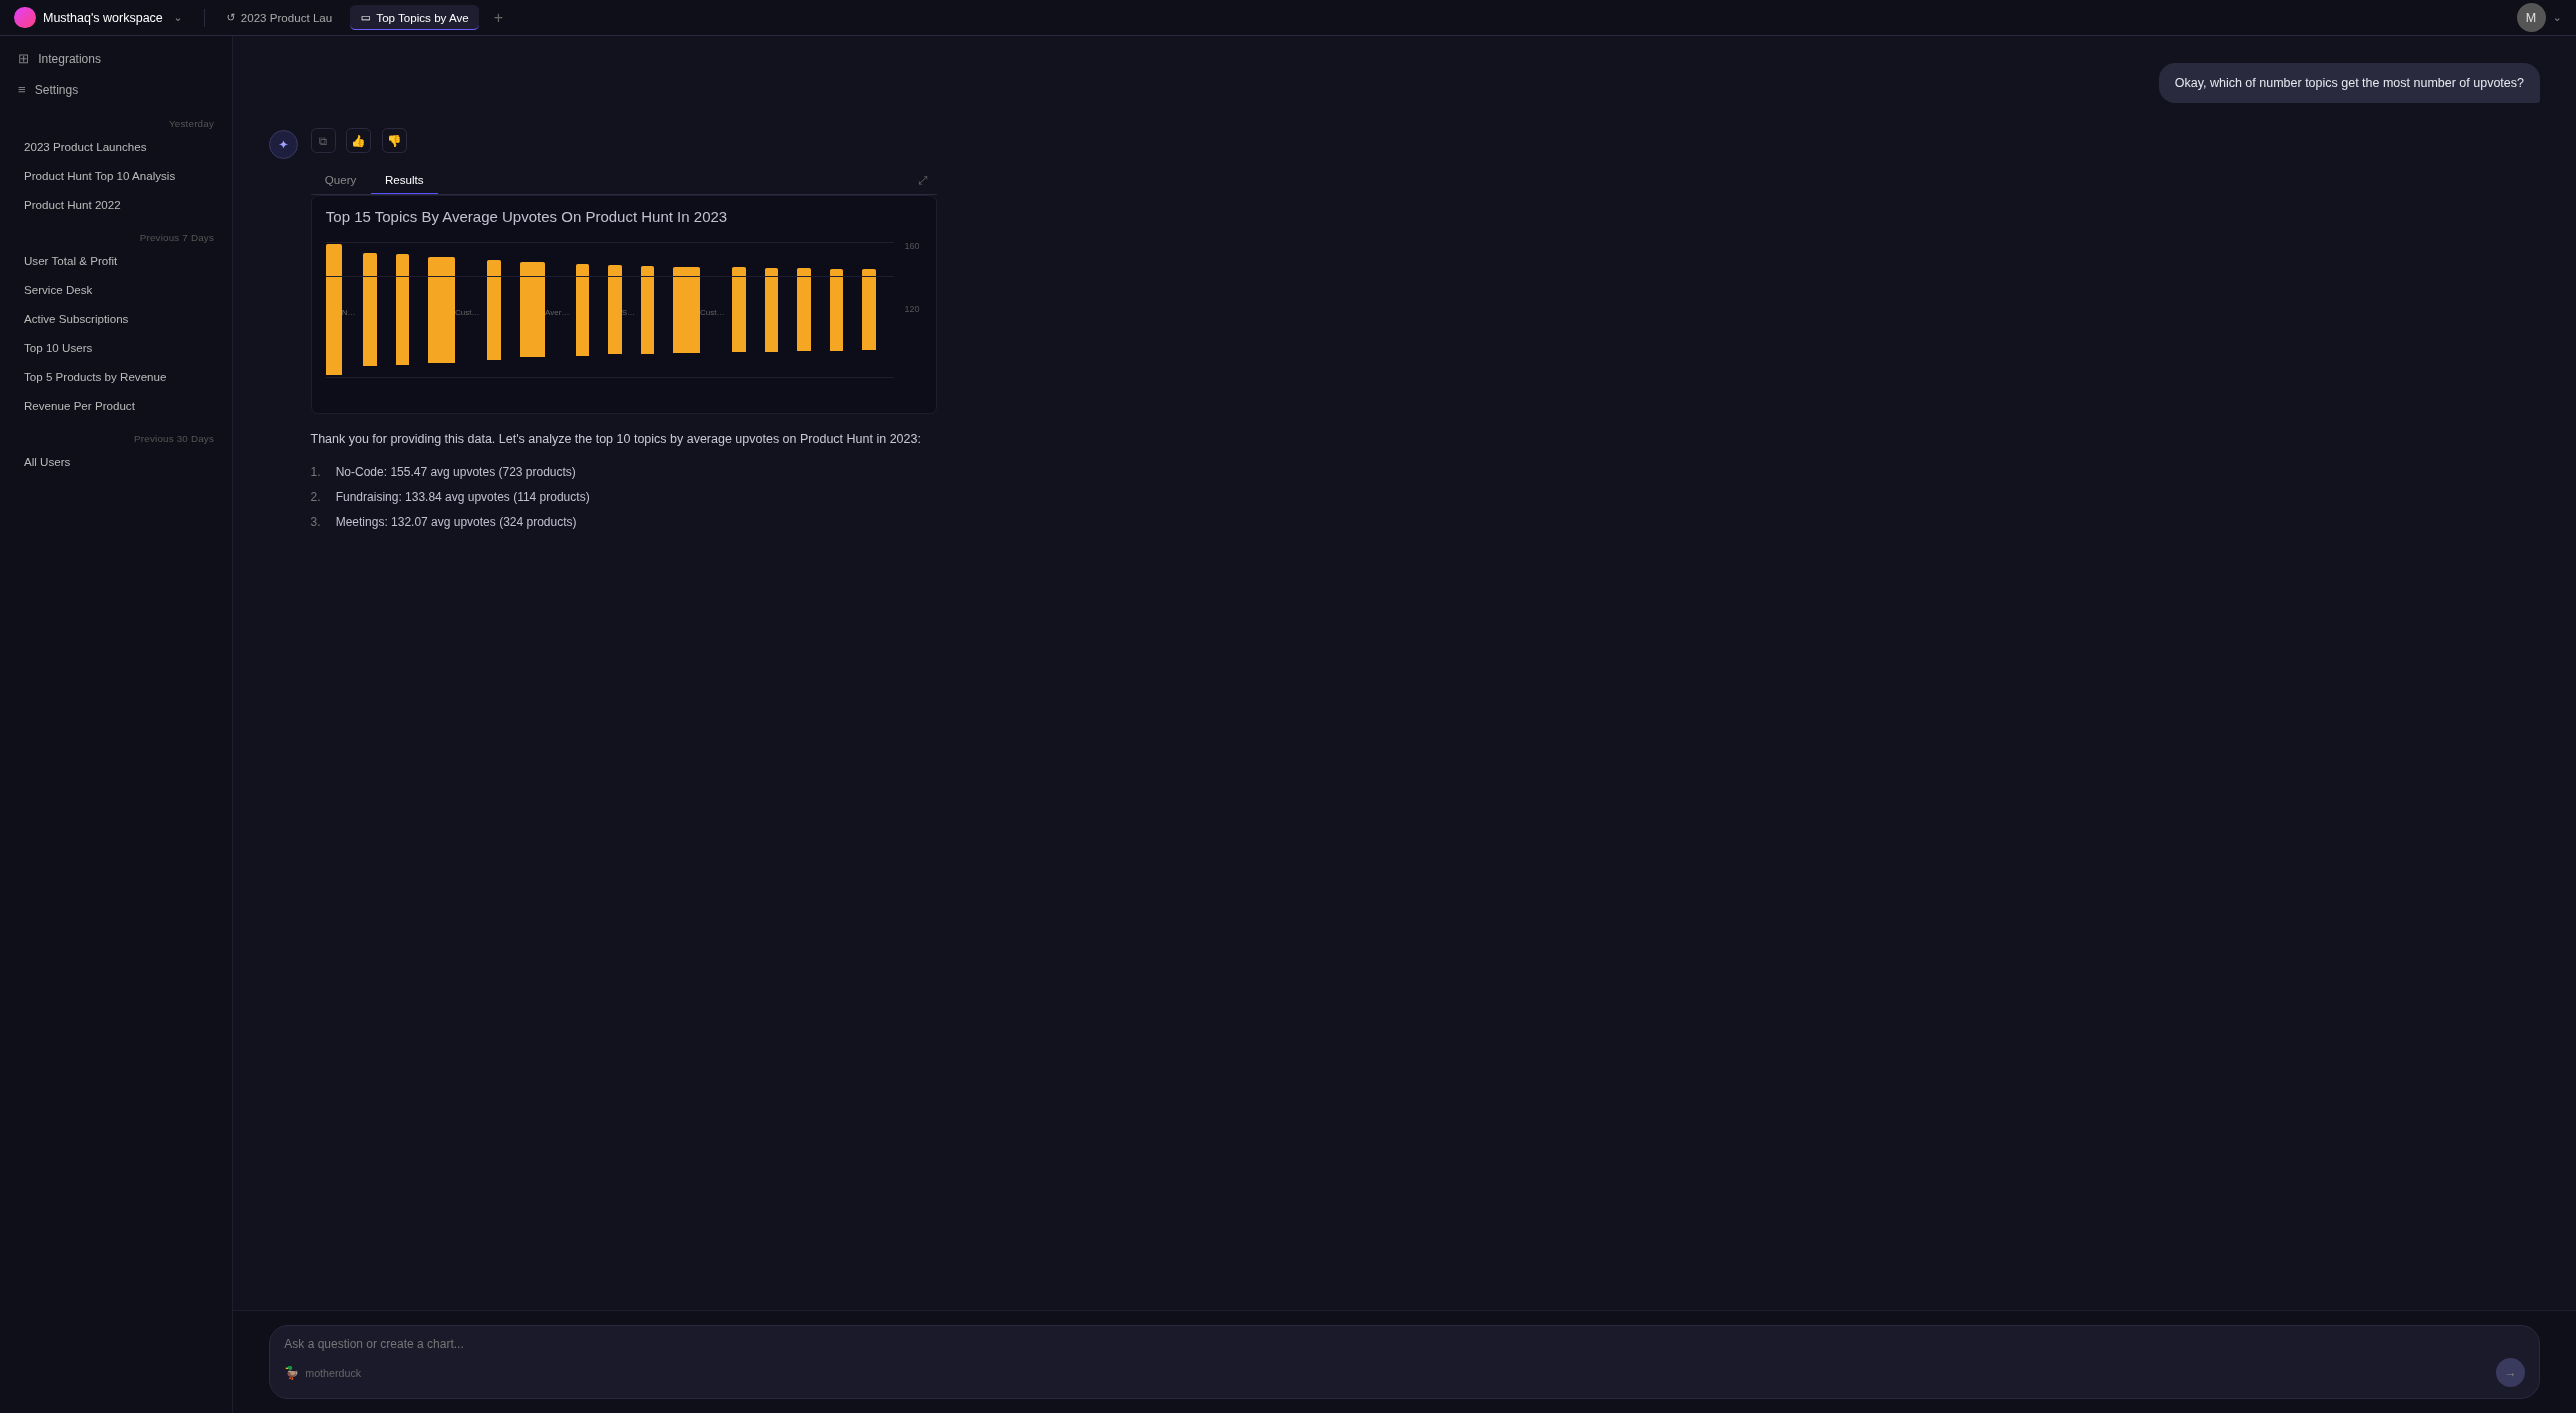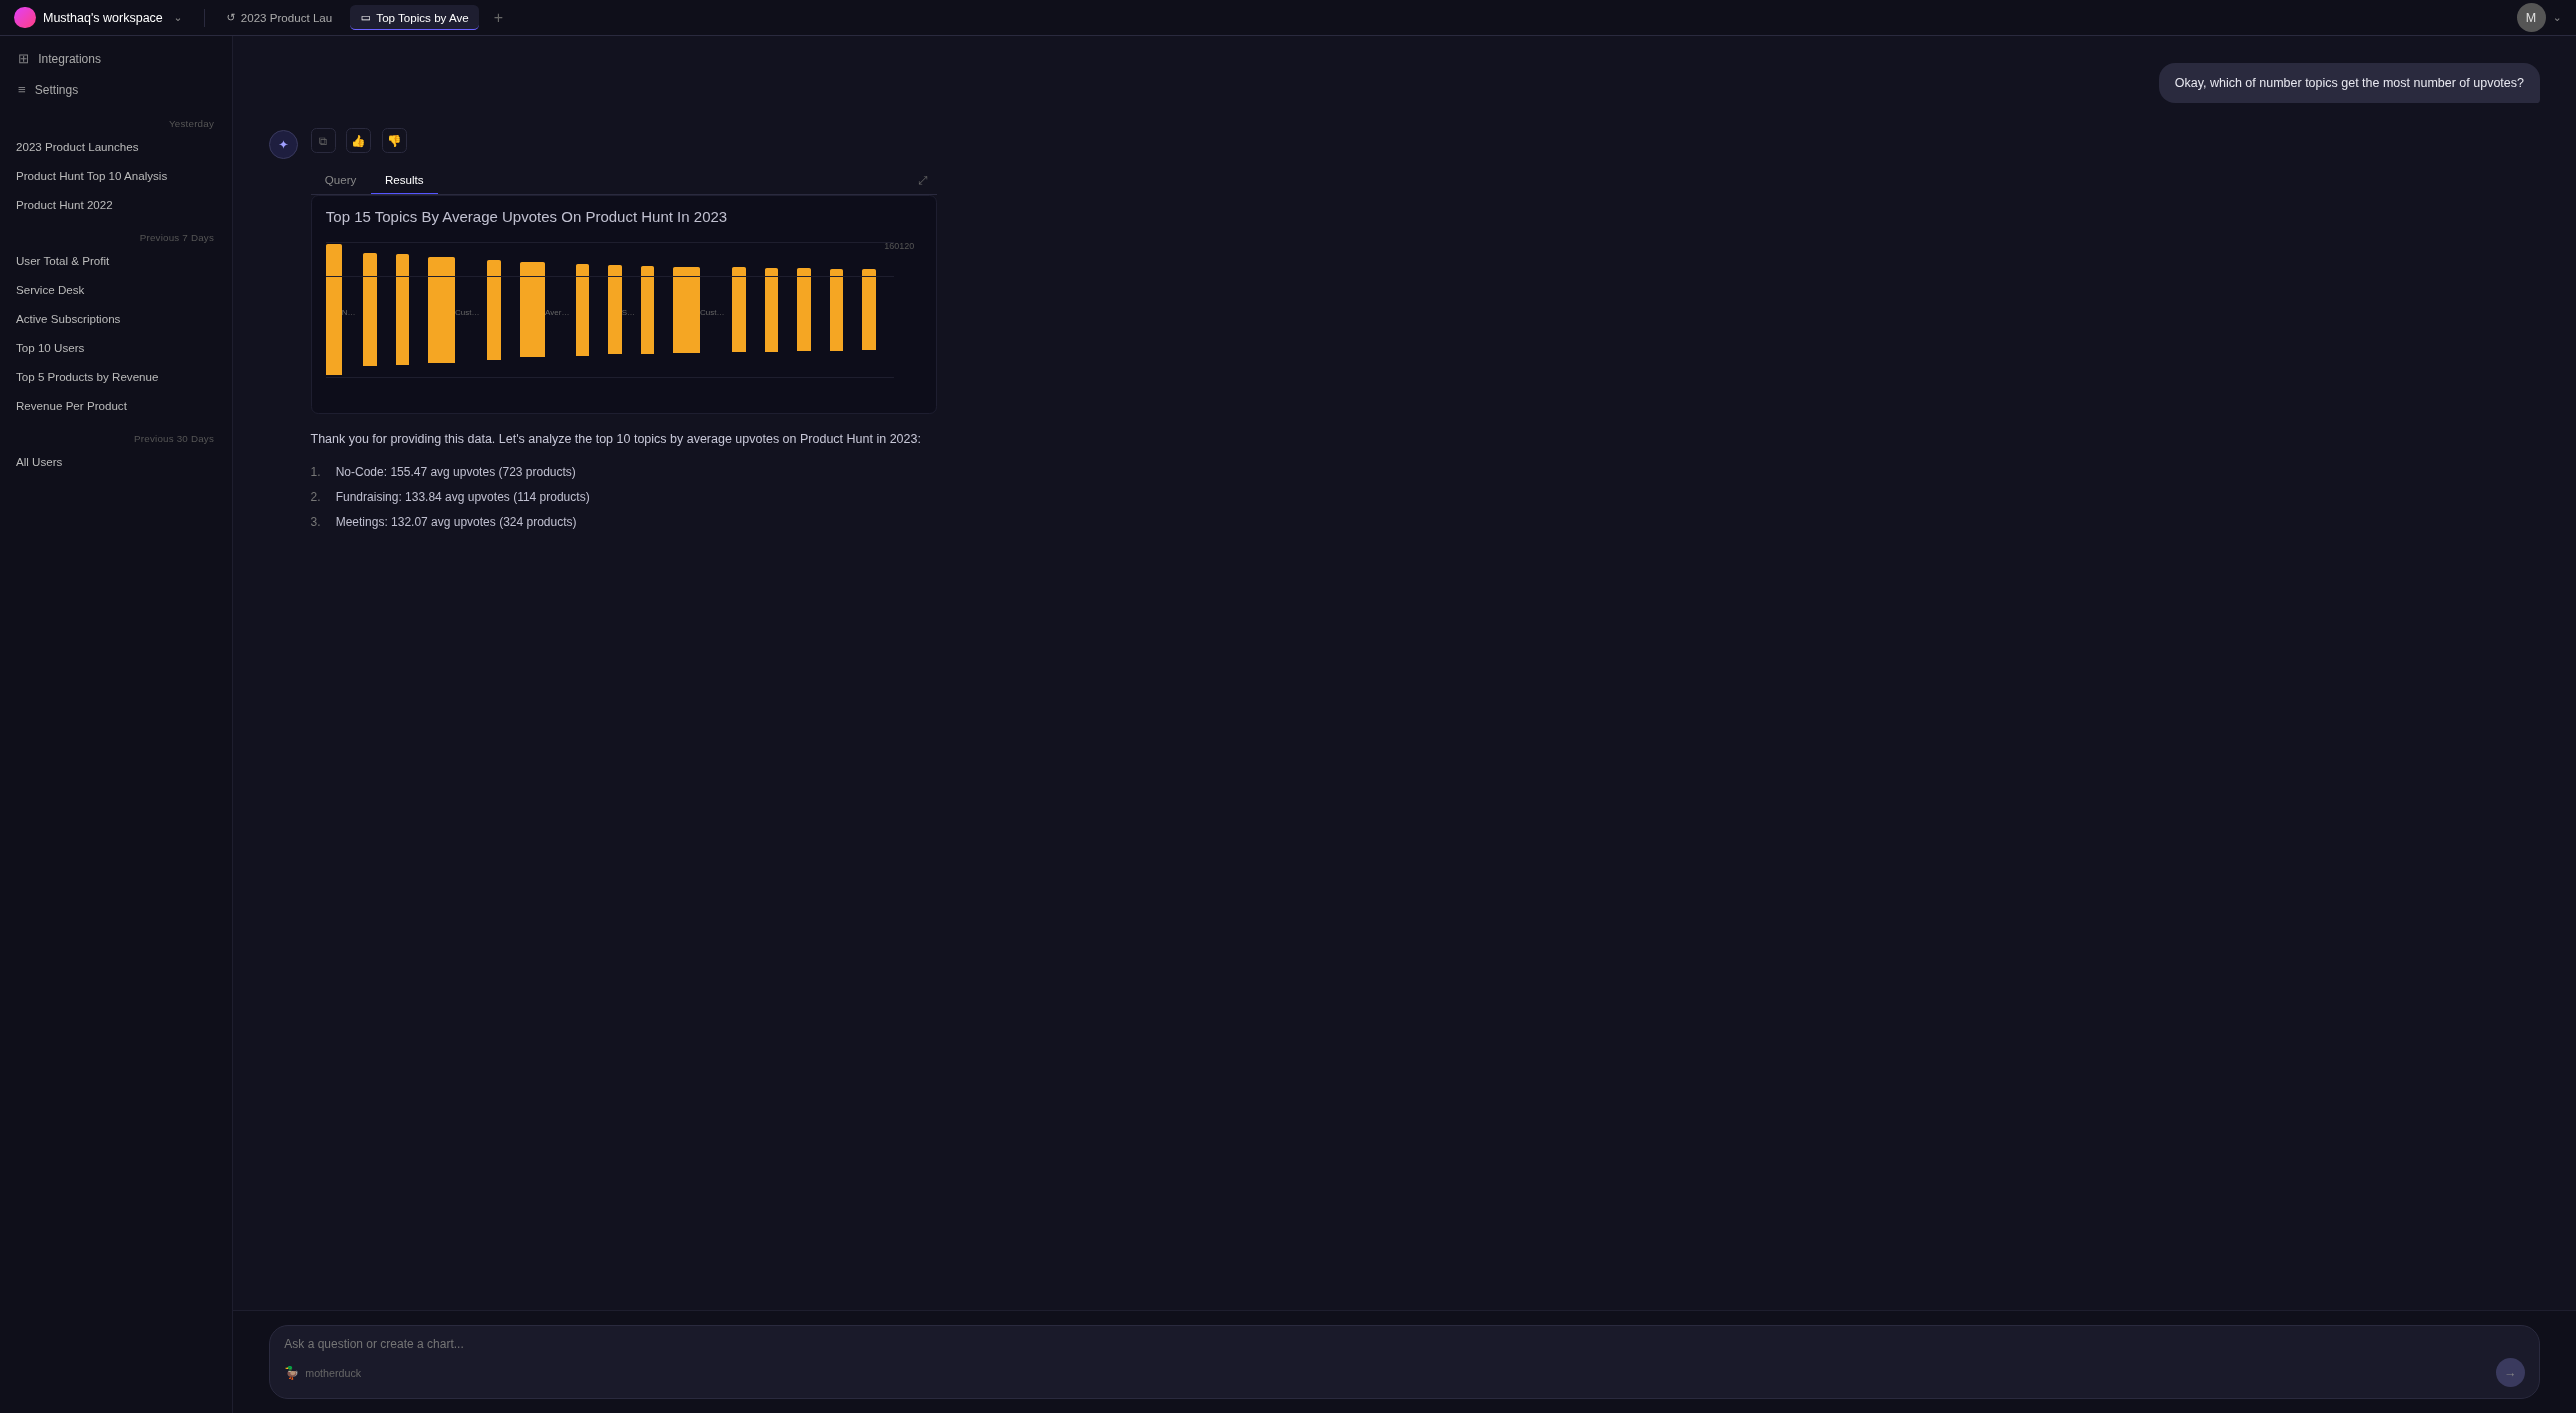--- a/index.html
+++ b/index.html
@@ -131,21 +131,21 @@
     }
     .sidebar-section-label {
       padding: 12.5px 18px 3.6px;
       font-size: 9.8px;
       color: #555;
       text-transform: none;
       letter-spacing: 0.02em;
       text-align: right;
     }
     .sidebar-nav-item {
-      padding: 8px 16px;
+      padding: 8px 24px;
       cursor: pointer;
       color: #bbb;
       font-size: 11.6px;
       border-radius: 0;
       transition: background 0.15s;
       white-space: nowrap;
     }
 
     
     .chat-area {
@@ -489,21 +489,21 @@
             <div class="result-tab active">Results</div>
             <div class="result-tab-spacer"></div>
             <div class="result-expand">⤢</div>
           </div>
 
           <div class="chart-card">
             <div class="chart-title">Top 15 Topics By Average Upvotes On Product Hunt In 2023</div>
             <div class="chart-container">
               <div style="position:relative;">
 
-                <div style="position:absolute;right:1.8px;top:0;bottom:25px;display:flex;flex-direction:row;justify-content:space-between;pointer-events:none;z-index:2;">
+                <div style="position:absolute;right:1.8px;top:0;bottom:25px;display:flex;flex-direction:column;justify-content:space-between;pointer-events:none;z-index:2;">
                   <span class="y-label">160</span>
                   <span class="y-label">120</span>
                   <span class="y-label" style="visibility:hidden;">0</span>
                 </div>
 
                 <div style="position:absolute;left:0;right:27px;top:0;bottom:25px;pointer-events:none;z-index:1;">
                   <div class="grid-line" style="top:0;"></div>
                   <div class="grid-line" style="top:25%;"></div>
                   <div class="grid-line" style="bottom:0;"></div>
                 </div>

